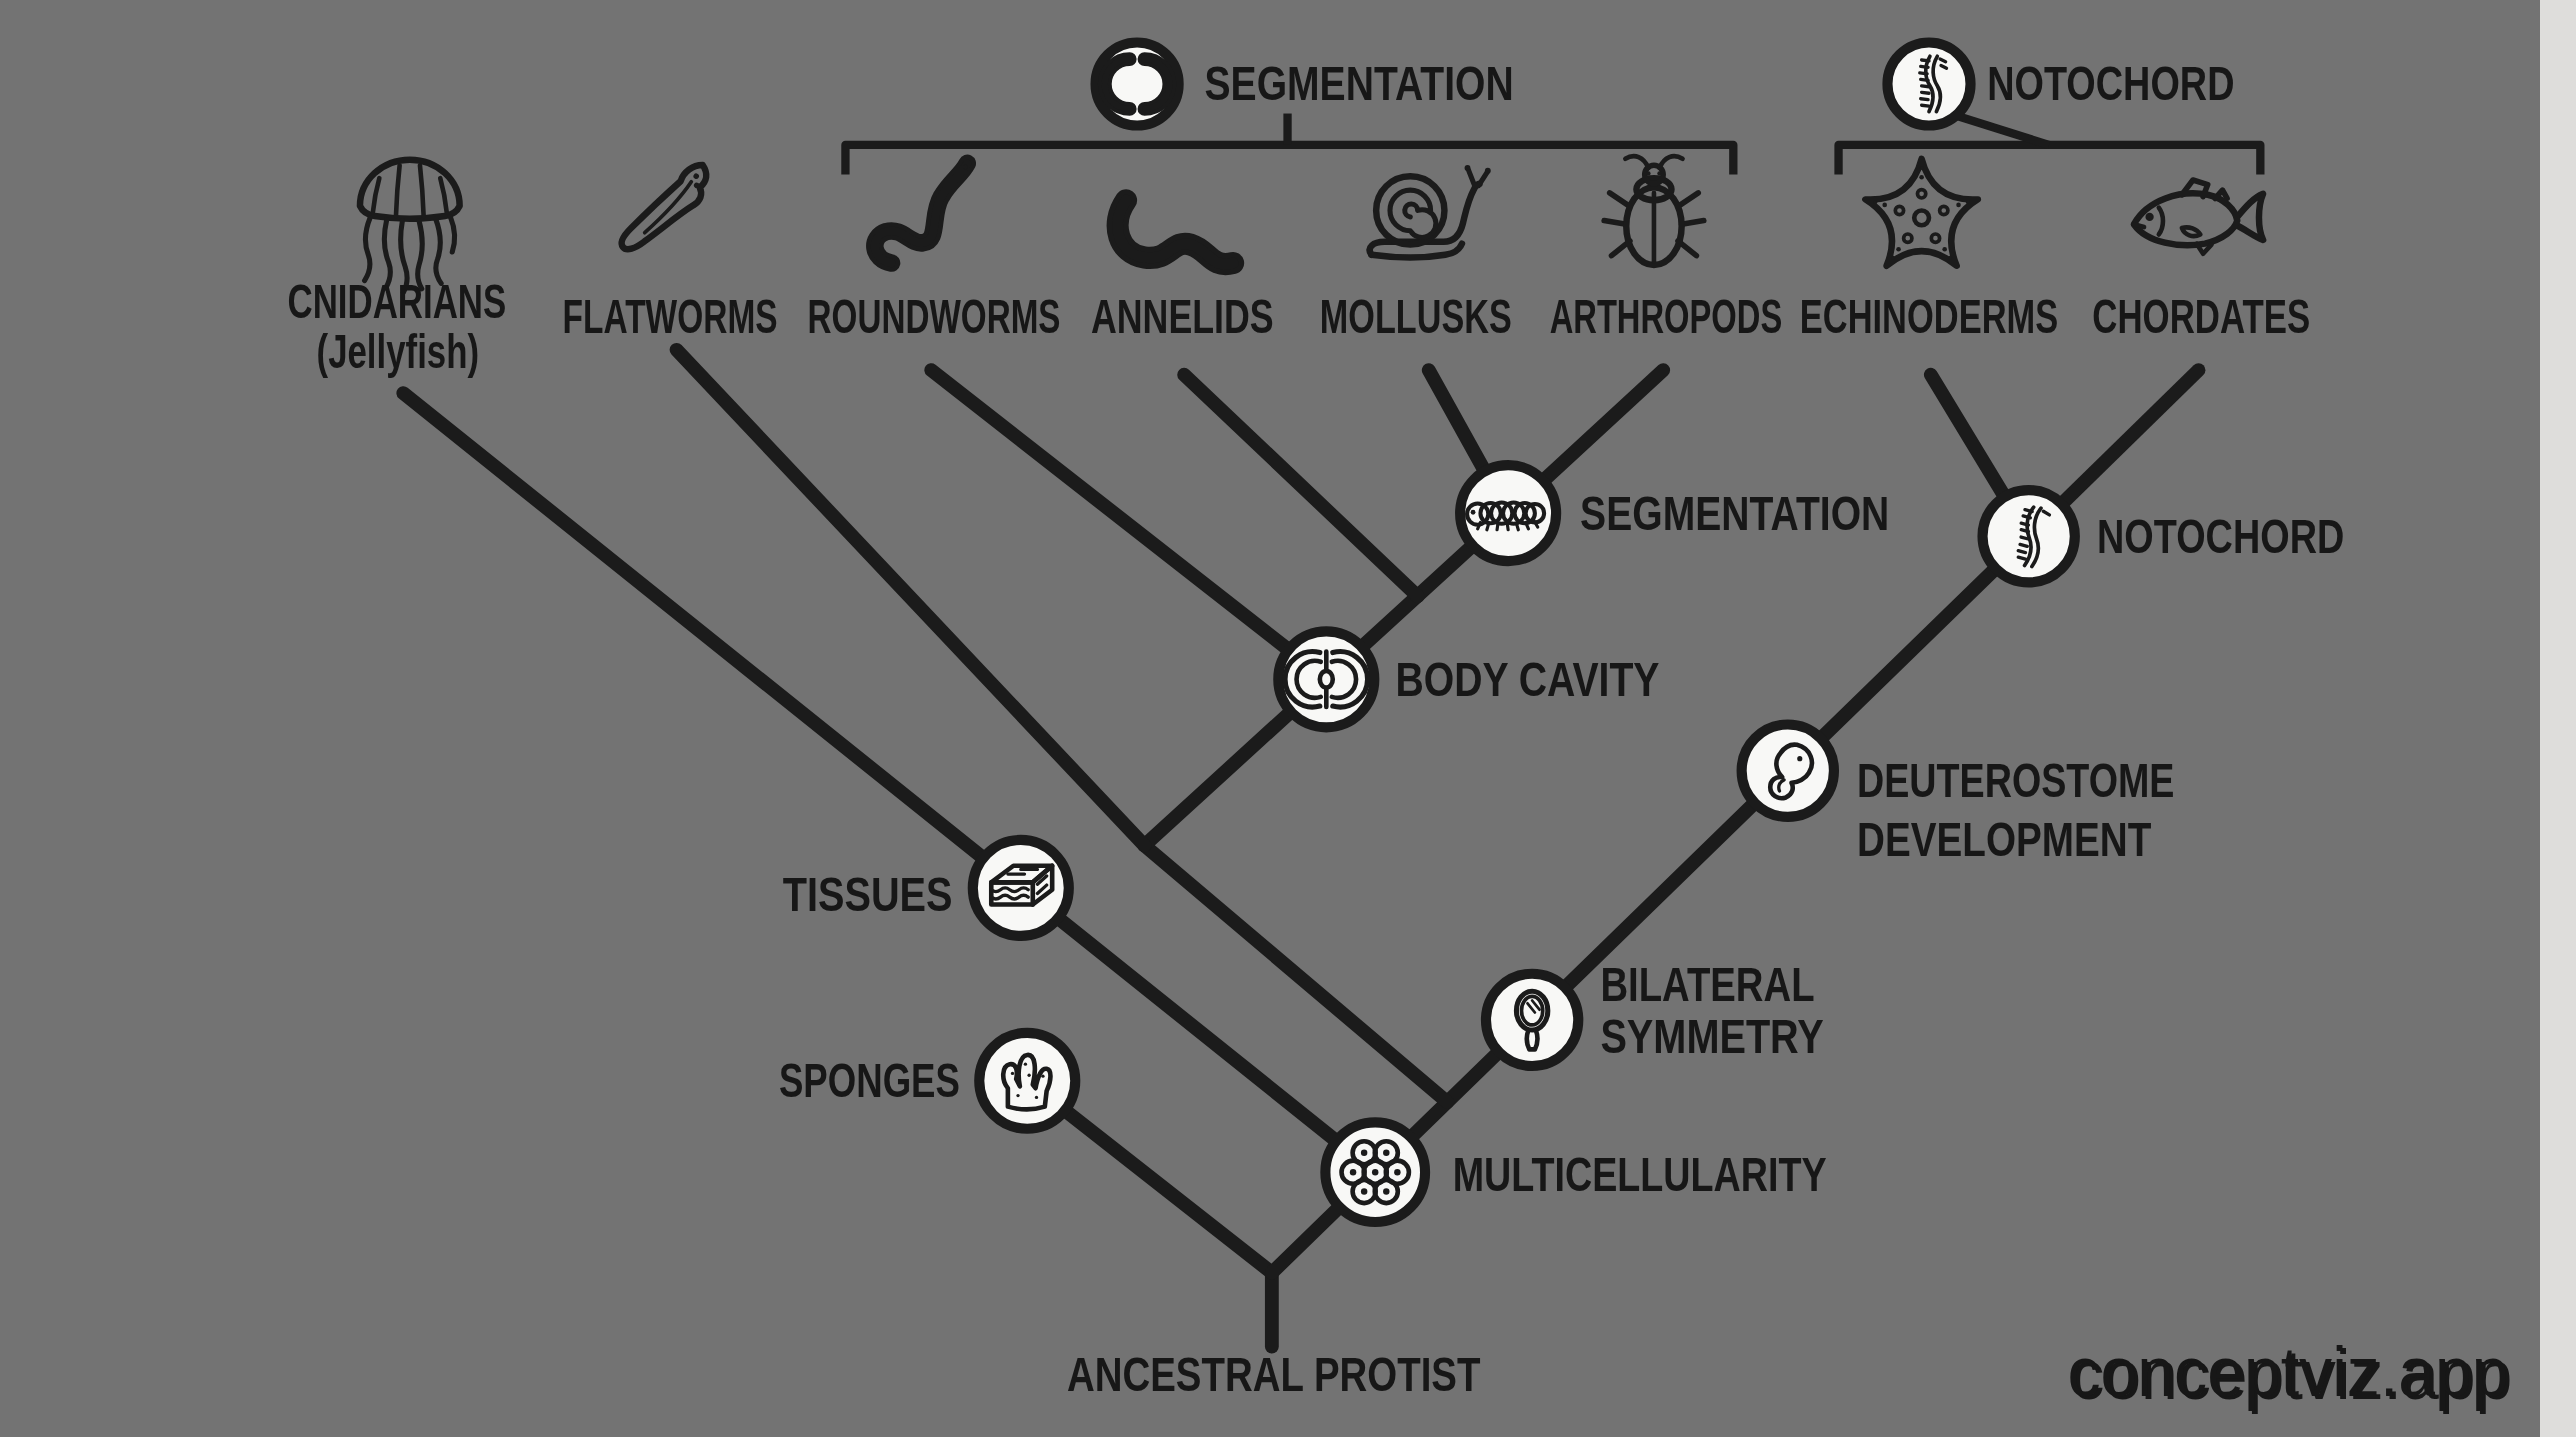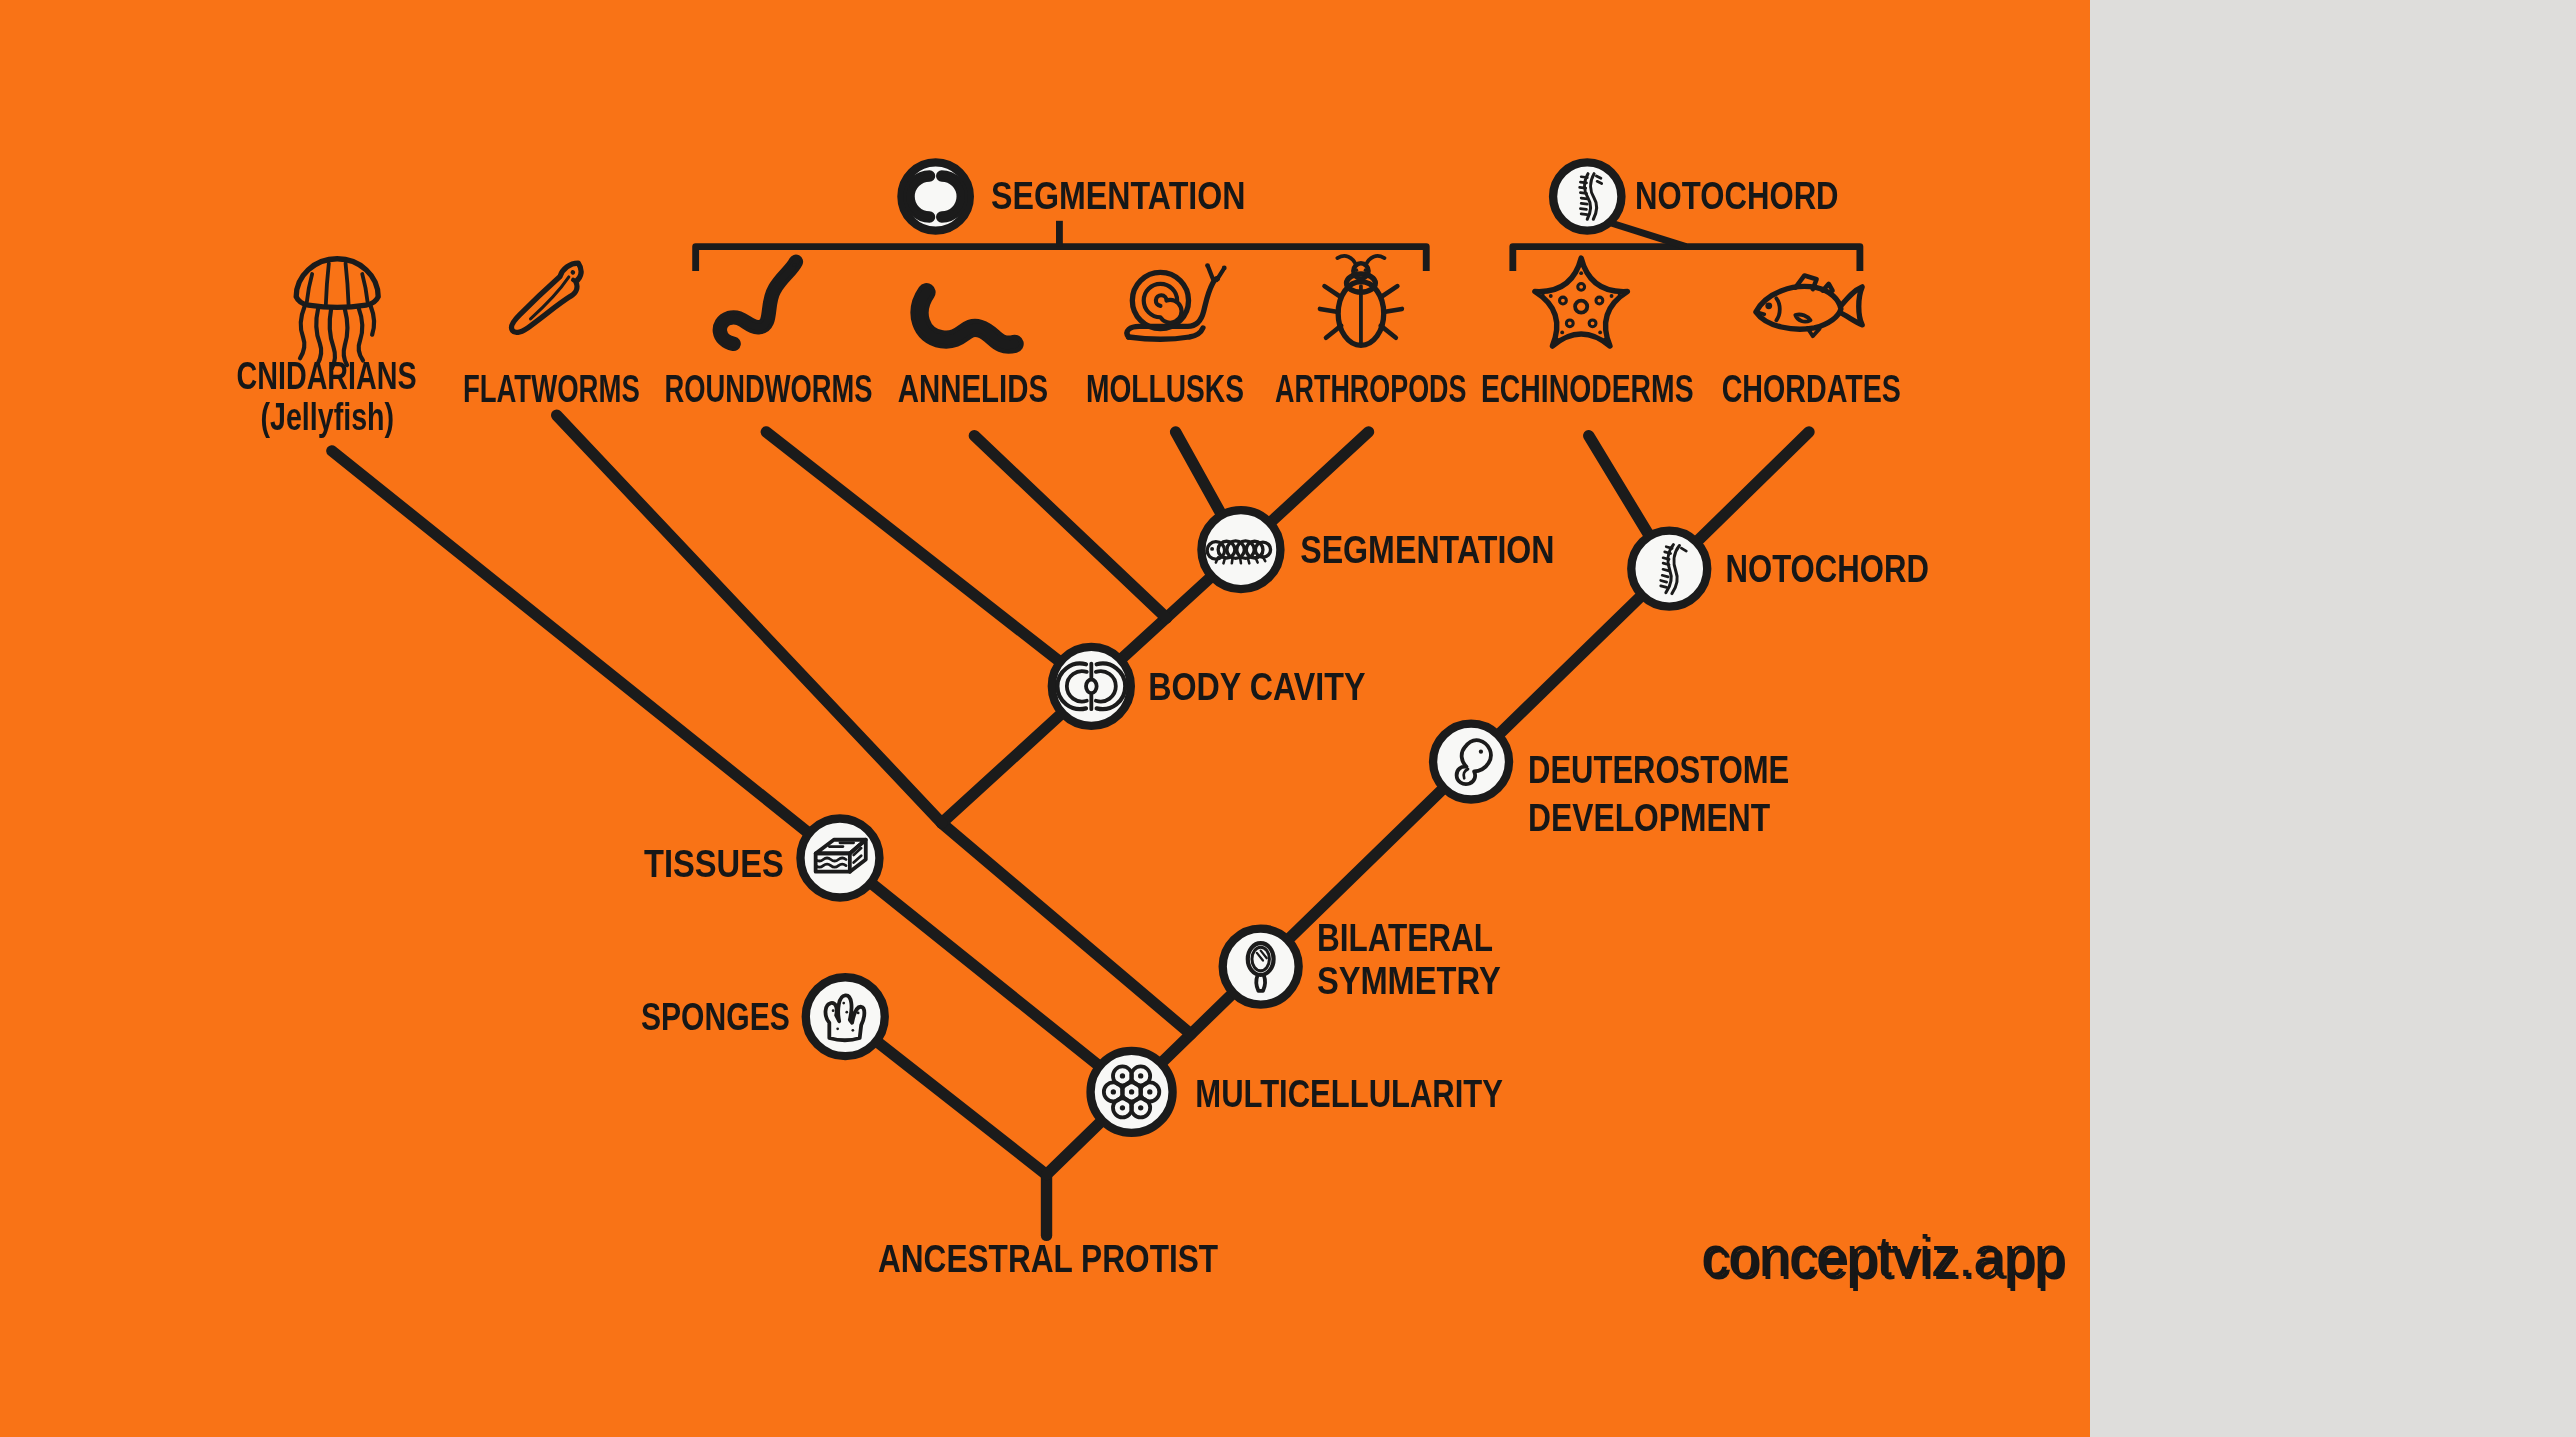--- a/index.html
+++ b/index.html
@@ -1,18 +1,18 @@
 <!DOCTYPE html>
 <html style="font-size:15px"><head>
 <meta charset="utf-8">
 <style>
   html,body{margin:0;padding:0;background:#dedddb;}
   .stage{
-    width:2090px;height:1438px;position:relative;
-    background:#f97316;overflow:hidden;
+    width:2540px;height:1438px;position:relative;
+    background:#737373;overflow:hidden;
     font-family:"Liberation Sans", sans-serif;
   }
   svg{display:block;width:100%;height:100%;}
   .ln{stroke:#1b1b1b;fill:none;stroke-linecap:round;stroke-linejoin:round;}
   .branch{stroke-width:15px;}
   .bracket{stroke-width:9px;stroke-linecap:butt;}
   .nodecircle{fill:#f8f8f6;stroke:#1b1b1b;stroke-width:11px;}
   .hdrcircle{fill:#f8f8f6;stroke:#1b1b1b;stroke-width:11px;}
   .ic{stroke:#1b1b1b;fill:none;stroke-linecap:round;stroke-linejoin:round;}
   .icf{fill:#1b1b1b;stroke:none;}

